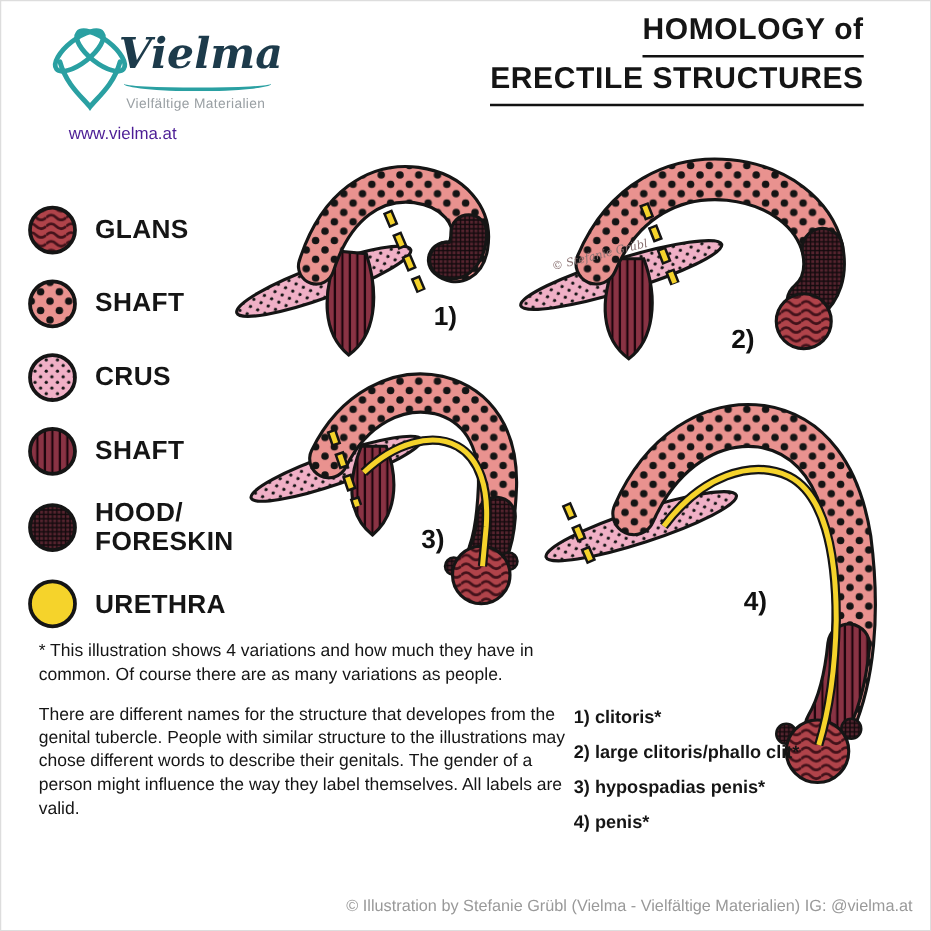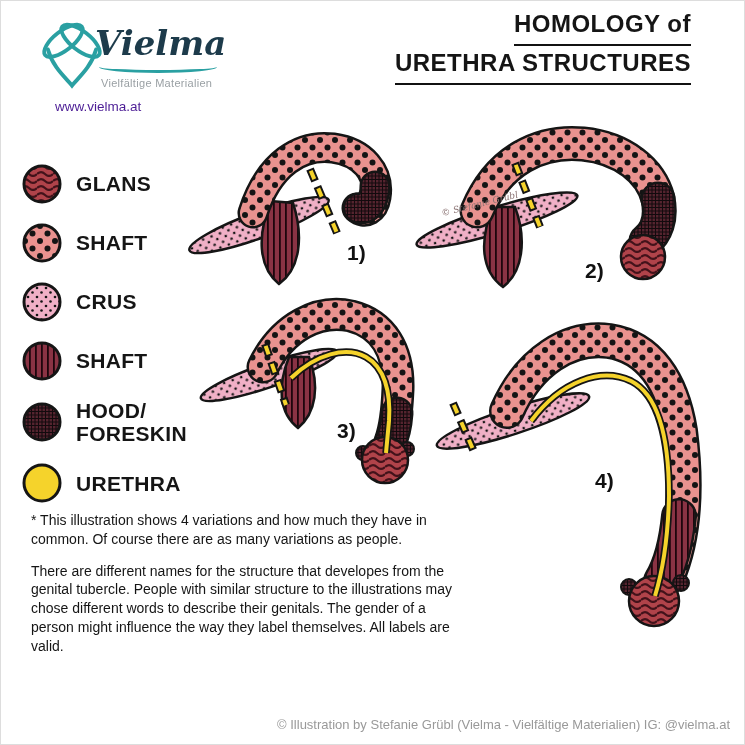--- a/index.html
+++ b/index.html
@@ -81,21 +81,21 @@
       </g>
     </svg>
     <div class="brand">Vielma</div>
     <div class="brand-swoosh"></div>
     <div class="brand-sub">Vielfältige Materialien</div>
     <div class="brand-url">www.vielma.at</div>
   </div>
 
   <div class="title">
     <div><span class="tline">HOMOLOGY of</span></div>
-    <div><span class="tline">URETHRA STRUCTURES</span></div>
+    <div><span class="tline">ERECTILE STRUCTURES</span></div>
   </div>
 
   <svg class="figures-svg" width="745" height="745" viewBox="0 0 745 745">
 
     <g>
       <ellipse cx="258" cy="224" rx="74" ry="13" transform="rotate(-20 258 224)" fill="url(#pat-crus)" stroke="#151515" stroke-width="2.5"></ellipse>
       <path d="M270 200 C256 234 257 266 278 283 C299 268 303 236 292 202 Z" fill="url(#pat-bulb)" stroke="#151515" stroke-width="2.5"></path>
       <path d="M252 212 C268 162 300 143 332 147 C362 151 379 172 375 196 C373 209 364 214 356 207" fill="none" stroke="#151515" stroke-width="31" stroke-linecap="round"></path>
       <path d="M252 212 C268 162 300 143 332 147 C362 151 379 172 375 196 C373 209 364 214 356 207" fill="none" stroke="url(#pat-shaft)" stroke-width="26" stroke-linecap="round"></path>
       <path d="M374 185 C374 200 366 211 357 207" fill="none" stroke="#151515" stroke-width="31" stroke-linecap="round"></path>
@@ -190,16 +190,22 @@
         </svg>
       <span class="legend-label">URETHRA</span>
     </div>
   </div>
 
   <div class="notes">
     <p>* This illustration shows 4 variations and how much they have in common. Of course there are as many variations as people.</p>
     <p>There are different names for the structure that developes from the genital tubercle. People with similar structure to the illustrations may chose different words to describe their genitals. The gender of a person might influence the way they label themselves. All labels are valid.</p>
   </div>
 
+  <div class="labels-list">
+    <div>1) clitoris*</div>
+    <div>2) large clitoris/phallo clit*</div>
+    <div>3) hypospadias penis*</div>
+    <div>4) penis*</div>
+  </div>
 
   <div class="footer">© Illustration by Stefanie Grübl (Vielma - Vielfältige Materialien) IG: @vielma.at</div>
 
 </div>
 
 </body></html>

